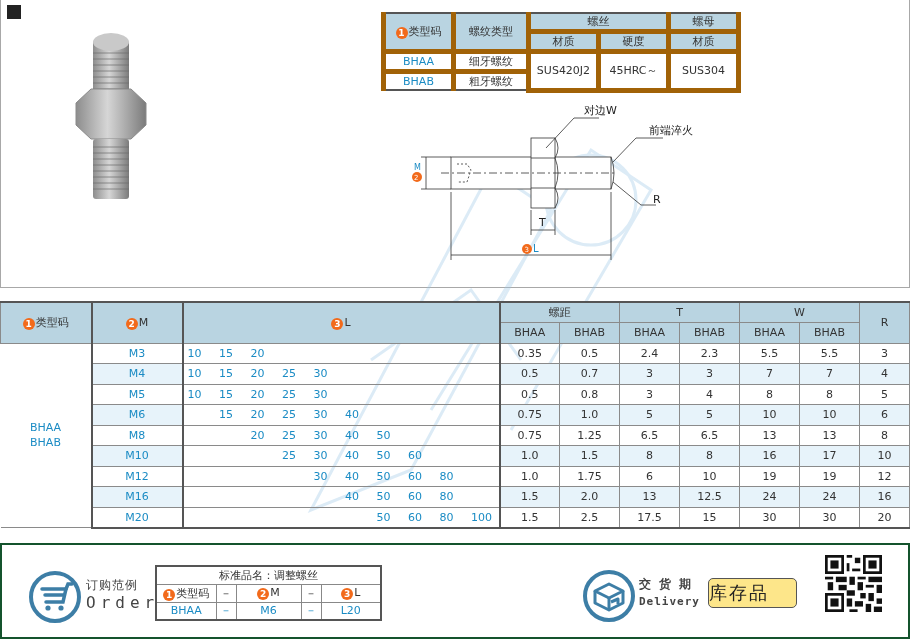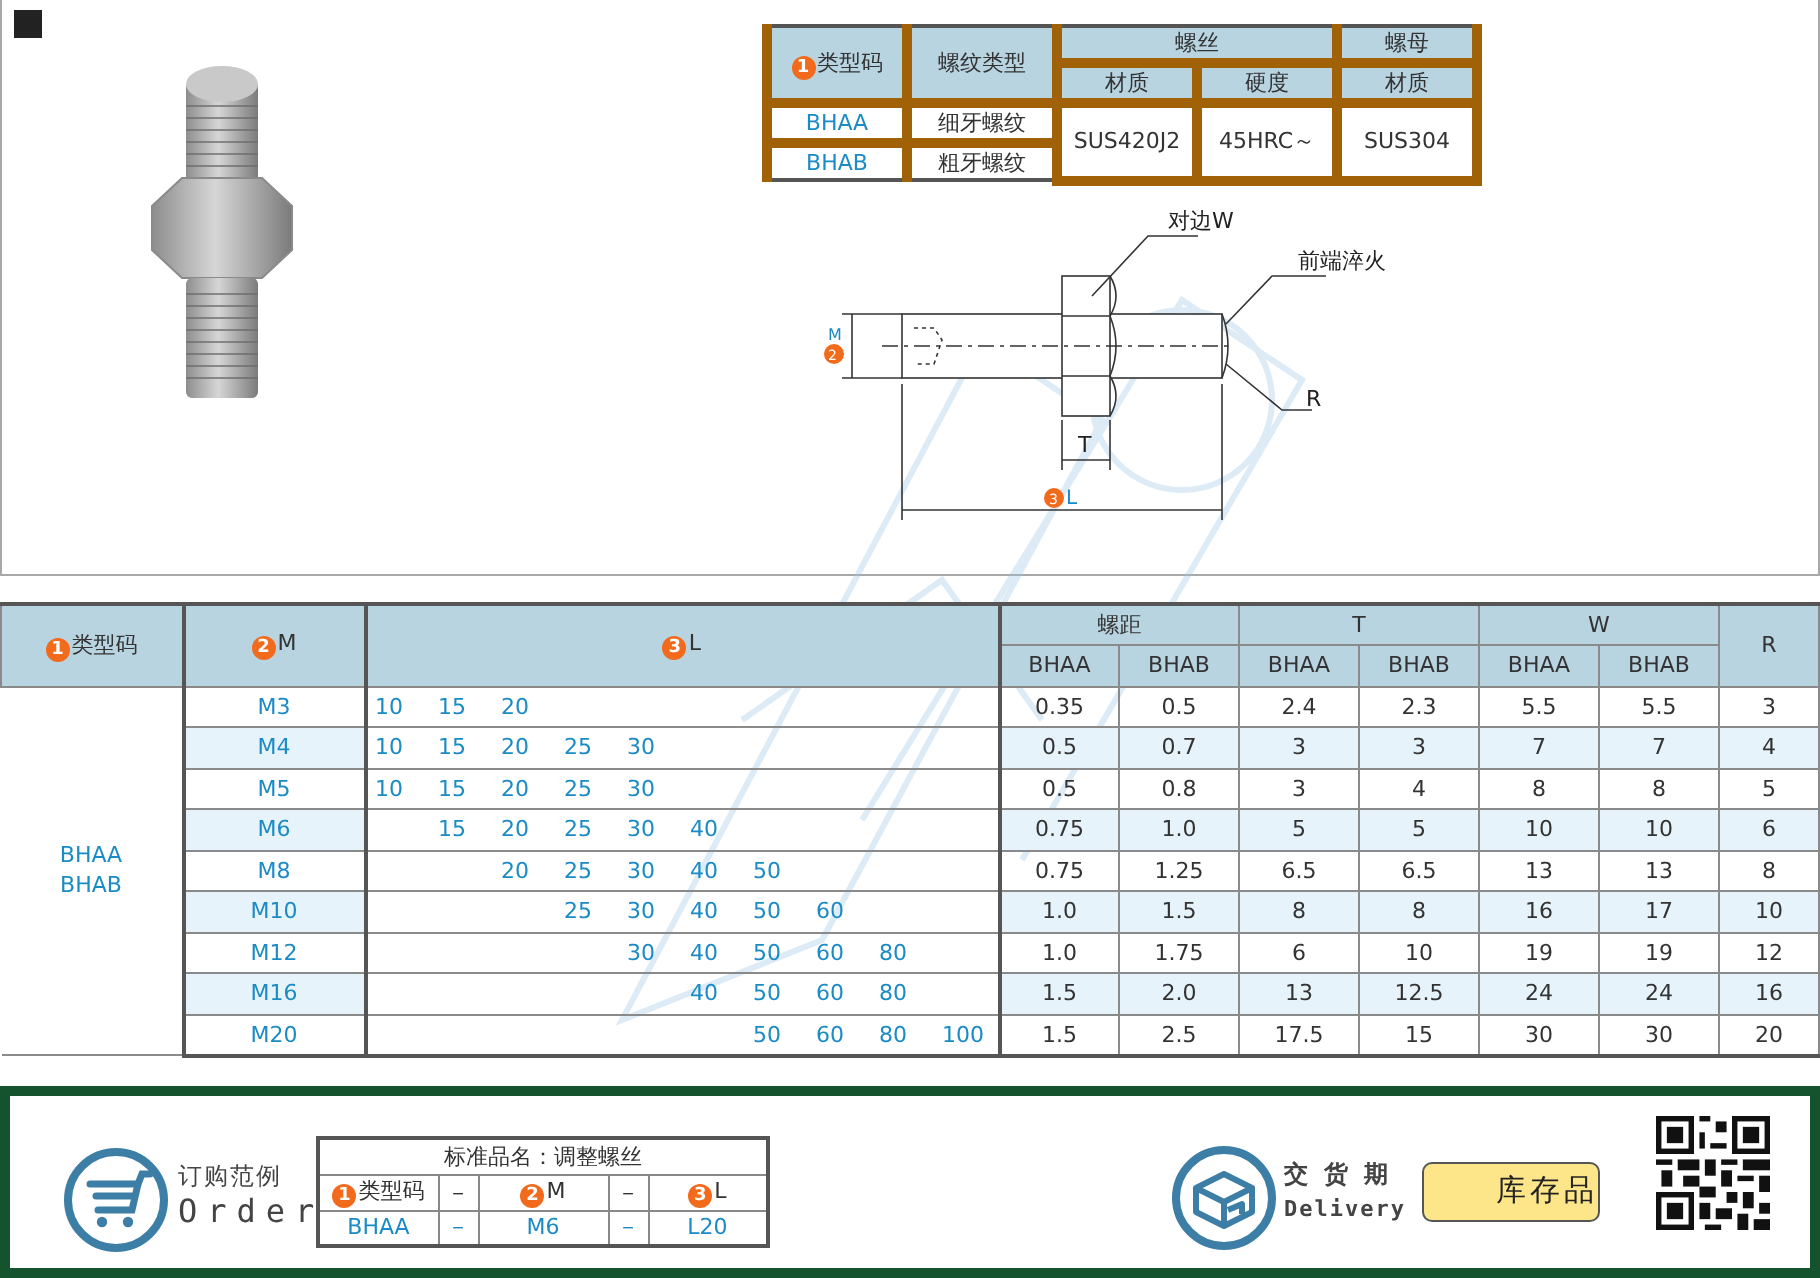--- a/index.html
+++ b/index.html
@@ -23,33 +23,33 @@
   .spec-table th { background: #b9d4e1; color: #333; }
   .spec-table thead tr:first-child th { border-top: 2px solid #555; }
   .spec-table tbody tr:last-child td { border-bottom: 2px solid #555; }
   .spec-table .thick-r { border-right: 2px solid #555; }
   .spec-table td.m { color: #1a8bc4; }
   .spec-table td.code-col { color: #1a8bc4; border-left: none; line-height: 15px; }
   .spec-table td.lcell { text-align: left; padding: 0; color: #1a8bc4; }
   .lvals { display: flex; }
   .lvals span { width: 31.5px; display: inline-block; padding-left: 4px; }
   .spec-table tbody tr:nth-child(even) td.shade { background: #e7f3fa; }
-  .bottom-panel { position: absolute; left: 0; top: 543px; width: 910px; height: 96px; border: 5px solid #14532d; }
+  .bottom-panel { position: absolute; left: 0; top: 543px; width: 910px; height: 96px; border: 2px solid #14532d; }
   .cart-circle { position: absolute; left: 27px; top: 26px; width: 52px; height: 52px; border: 4px solid #3d7ea6; border-radius: 50%; }
   .order-text { position: absolute; left: 84px; top: 32px; font-size: 12px; color: #444; line-height: 17px; letter-spacing: 1px; }
   .order-text .en { font-family: "DejaVu Sans Mono", monospace; letter-spacing: 5px; font-size: 16px; }
   .order-table { position: absolute; left: 153px; top: 20px; font-size: 11px; }
   .order-table td { border: 1px solid #888; height: 18px; text-align: center; color: #333; padding: 0 4px; }
   .order-table { border: 2px solid #555; }
   .order-table .blue { color: #1a8bc4; }
   .box-circle { position: absolute; left: 581px; top: 25px; width: 52px; height: 52px; border: 4px solid #3d7ea6; border-radius: 50%; }
   .delivery-text { position: absolute; left: 637px; top: 30px; font-size: 12px; color: #444; line-height: 18px; font-weight: bold; }
   .delivery-text .cn { letter-spacing: 8px; }
   .delivery-text .en { font-family: "DejaVu Sans Mono", monospace; letter-spacing: 1px; font-size: 11px; }
-  .stock-btn { position: absolute; left: 706px; top: 33px; width: 89px; height: 30px; background: #fde68a; border: 1.5px solid #555; border-radius: 5px; font-size: 15px; text-align: right; line-height: 27px; color: #222; letter-spacing: 2px; }
+  .stock-btn { position: absolute; left: 706px; top: 33px; width: 89px; height: 30px; background: #fde68a; border: 1.5px solid #555; border-radius: 5px; font-size: 18px; text-align: left; line-height: 27px; color: #222; letter-spacing: 2px; }
   .qr { position: absolute; left: 823px; top: 10px; width: 57px; height: 57px; }
   .qr-label { position: absolute; left: 822px; top: 71px; font-size: 11px; color: #333; margin-top: 35px; }
 </style>
 </head>
 <body>
 
 <div class="top-panel">
   <div class="title">
     <span class="sq"></span>
   </div>

